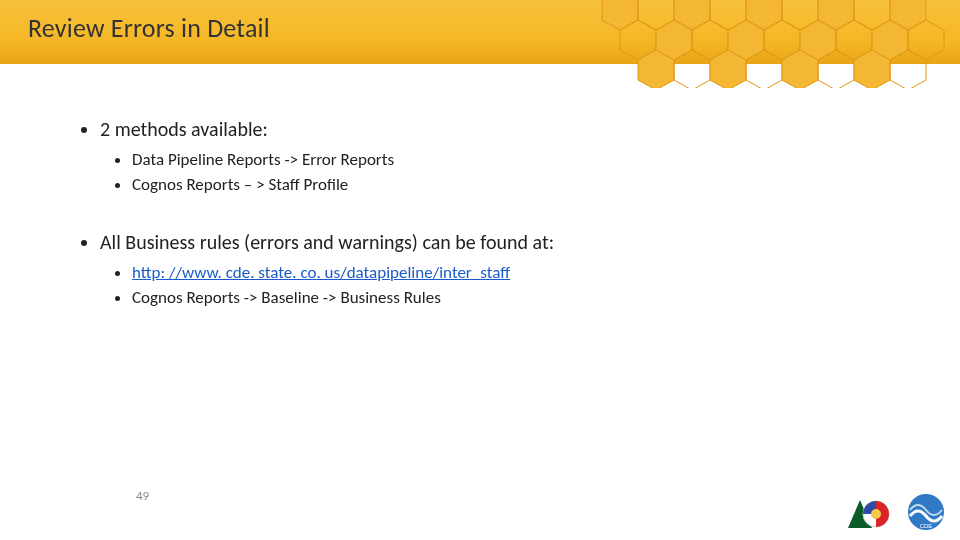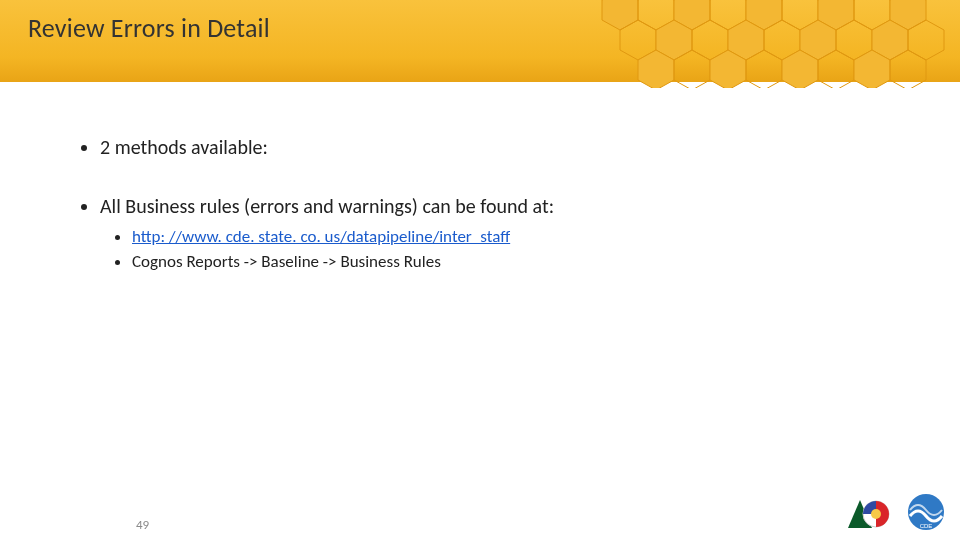--- a/index.html
+++ b/index.html
@@ -1,26 +1,26 @@
 <!DOCTYPE html>
 <html><head>
 <meta charset="utf-8">
 <style>
   html,body{margin:0;padding:0;width:960px;height:540px;font-family:"Segoe UI",Calibri,Arial,sans-serif;background:#fff;color:#222;overflow:hidden}
-  .header{position:relative;height:82px;background:linear-gradient(#f9c23c,#f4b523 70%,#e9a416);}
+  .header{position:relative;height:64px;background:linear-gradient(#f9c23c,#f4b523 70%,#e9a416);}
   .title{position:absolute;left:28px;top:12px;font-size:26px;color:#333;letter-spacing:.2px}
   .hexwrap{position:absolute;right:0;top:0;width:360px;height:88px;overflow:hidden}
   .hexwrap svg{position:absolute;right:-20px;top:-20px}
   .content{padding:36px 40px 0 56px;font-size:20px;line-height:1.35}
   ul.top{list-style:disc;margin:16px;padding-left:28px}
   ul.top>li{margin-bottom:32px}
   ul.sub{list-style:disc;margin:6px 0 0 0;padding-left:32px;font-size:17px}
   ul.sub li{margin:2px 0}
   a.link{color:#1a5bcc;}
-  .pagenum{position:absolute;left:136px;bottom:8px;color:#8a8a8a;font-size:13px}
+  .pagenum{position:absolute;left:136px;bottom:37px;color:#8a8a8a;font-size:13px}
   .logos{position:absolute;right:14px;bottom:8px;display:flex;align-items:center;gap:6px}
 </style>
 </head>
 <body>
 
 <div class="header">
   <div class="title">Review Errors in Detail</div>
   <div class="hexwrap">
     <svg width="420" height="140" viewBox="0 0 420 140">
       <g fill="none" stroke="#e09810" stroke-width="1">
@@ -64,20 +64,24 @@
         </g>
       </g>
     </svg>
   </div>
 </div>
 
 <div class="content">
   <ul class="top">
     <li>
       <span>2 methods available:</span>
+      <ul class="sub">
+        <li>Data Pipeline Reports -&gt; Error Reports</li>
+        <li>Cognos Reports – &gt; Staff Profile</li>
+      </ul>
     </li>
     <li>
       <span>All Business rules (errors and warnings) can be found at:</span>
       <ul class="sub">
         <li>
           <a href="#" class="link">http: //www. cde. state. co. us/datapipeline/inter_staff</a>
         </li>
         <li>Cognos Reports -&gt; Baseline -&gt; Business Rules</li>
       </ul>
     </li>

